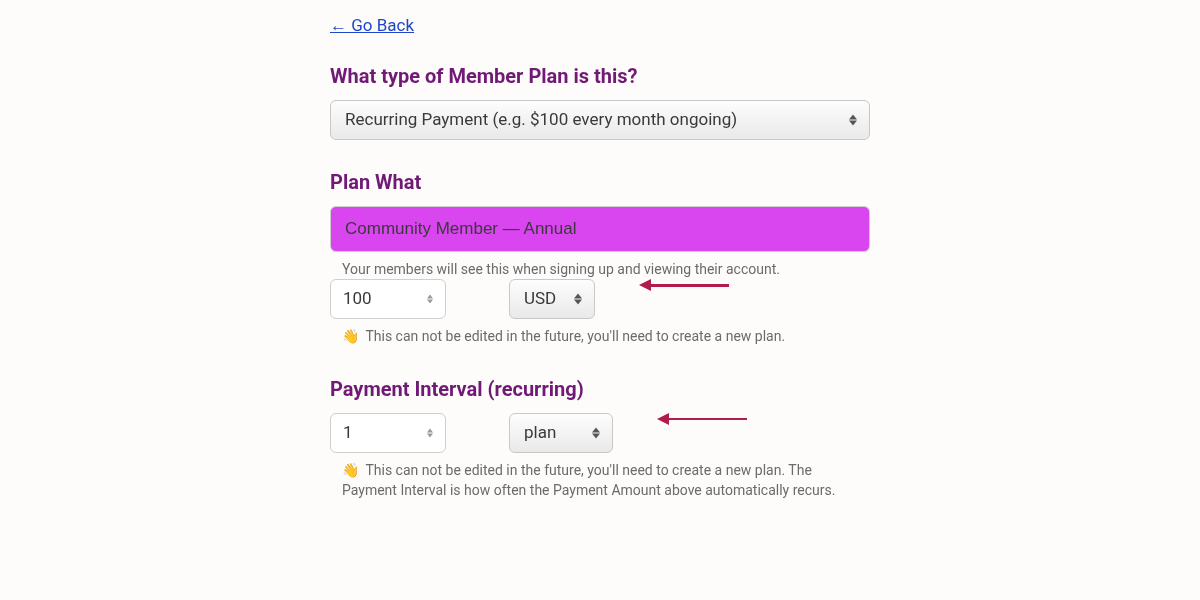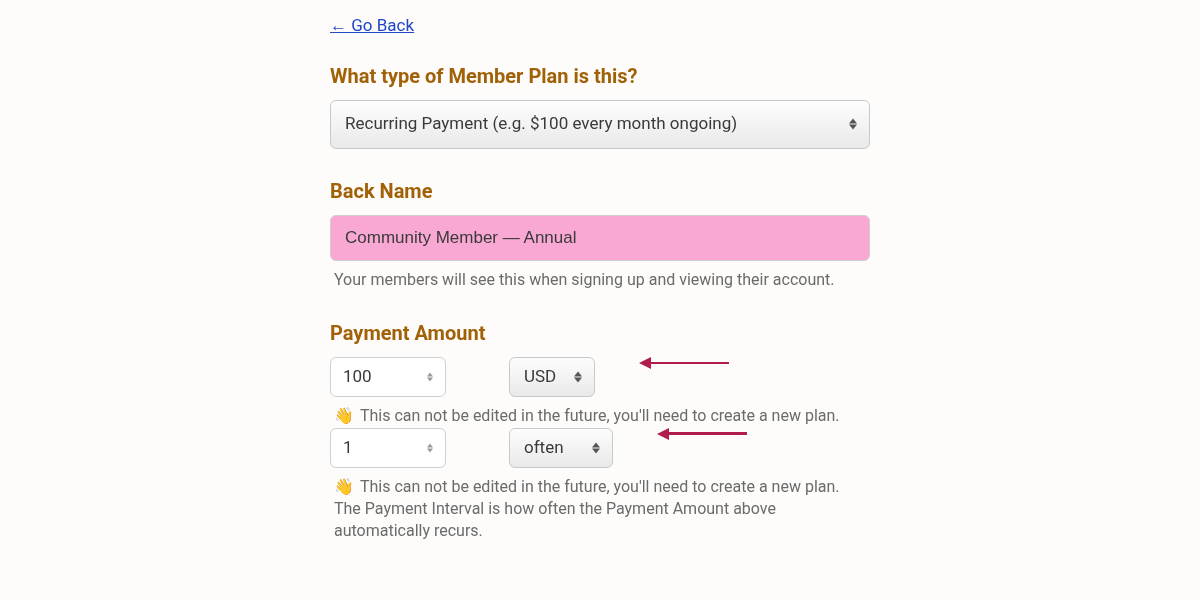--- a/index.html
+++ b/index.html
@@ -20,45 +20,45 @@
   .go-back {
     color: #2046c9;
     font-size: 17px;
     display: inline-flex;
     align-items: center;
     gap: 4px;
   }
   .heading {
     font-weight: 700;
     font-size: 20px;
-    color: #a16207;
+    color: #701a75;
     margin: 28px 0 10px 0;
   }
   .heading.first { margin-top: 24px; }
   .help {
     color: #6b6b6b;
-    font-size: 16px;
-    margin: 8px 0 0 4px;
+    font-size: 14px;
+    margin: 8px 0 0 12px;
   }
   .help .emoji {
     margin-right: 6px;
   }
   
   .select-full {
     position: relative;
     width: 100%;
   }
   .select-shell {
     position: relative;
     display: inline-flex;
     align-items: center;
     border: 1px solid #c8c8c8;
     border-radius: 6px;
     background: linear-gradient(#fdfdfd, #e9e9e9);
-    height: 49px;
+    height: 40px;
     padding: 0 34px 0 14px;
     font-size: 17px;
     color: #3a3a3a;
     cursor: default;
   }
   .select-full .select-shell { width: 100%; }
   .select-shell.small { height: 40px; min-width: 86px; margin-left: 47px; }
   .sort-icon {
     position: absolute;
     right: 12px;
@@ -76,21 +76,21 @@
     border-right: 4px solid transparent;
   }
   .sort-icon::before { border-bottom: 5px solid #555; }
   .sort-icon::after  { border-top: 5px solid #555; }
   
   .text-input {
     width: 100%;
     height: 46px;
     border: 1px solid #cfcfcf;
     border-radius: 6px;
-    background: #f9a8d4;
+    background: #d946ef;
     padding: 0 14px;
     font-size: 17px;
     color: #3a3a3a;
     outline: none;
   }
   
   .stepper {
     position: relative;
     display: inline-flex;
     align-items: center;
@@ -139,52 +139,52 @@
   
   <div class="heading first">What type of Member Plan is this?</div>
   <div class="select-full">
     <div class="select-shell">
       <span>Recurring Payment (e.g. $100 every month ongoing)</span>
       <span class="sort-icon"></span>
     </div>
   </div>
 
   
-  <div class="heading">Back Name</div>
+  <div class="heading">Plan What</div>
   <input type="text" class="text-input" value="Community Member — Annual" style="">
   <p class="help">Your members will see this when signing up and viewing their account.</p>
 
   
-  <div class="heading">Payment Amount</div>
   <div class="row">
     <div class="stepper">
       <span>100</span>
       <span class="sort-icon"></span>
     </div>
     <div class="select-shell small">
       <span>USD</span>
       <span class="sort-icon"></span>
     </div>
     <span class="anno-arrow">
       <span class="head"></span>
         <span class="line"></span>
     </span>
   </div>
   <p class="help">
     <span class="emoji">👋</span><span>This can not be edited in the future, you'll need to create a new plan.</span>
   </p>
 
   
+  <div class="heading">Payment Interval (recurring)</div>
   <div class="row">
     <div class="stepper">
       <span>1</span>
       <span class="sort-icon"></span>
     </div>
     <div class="select-shell small" style="min-width:104px">
-      <span>often</span>
+      <span>plan</span>
       <span class="sort-icon"></span>
     </div>
     <span class="anno-arrow">
       <span class="head"></span>
         <span class="line"></span>
     </span>
   </div>
   <p class="help">
     <span class="emoji">👋</span><span>This can not be edited in the future, you'll need to create a new plan. The Payment Interval is how often the Payment Amount above automatically recurs.</span>
   </p>

